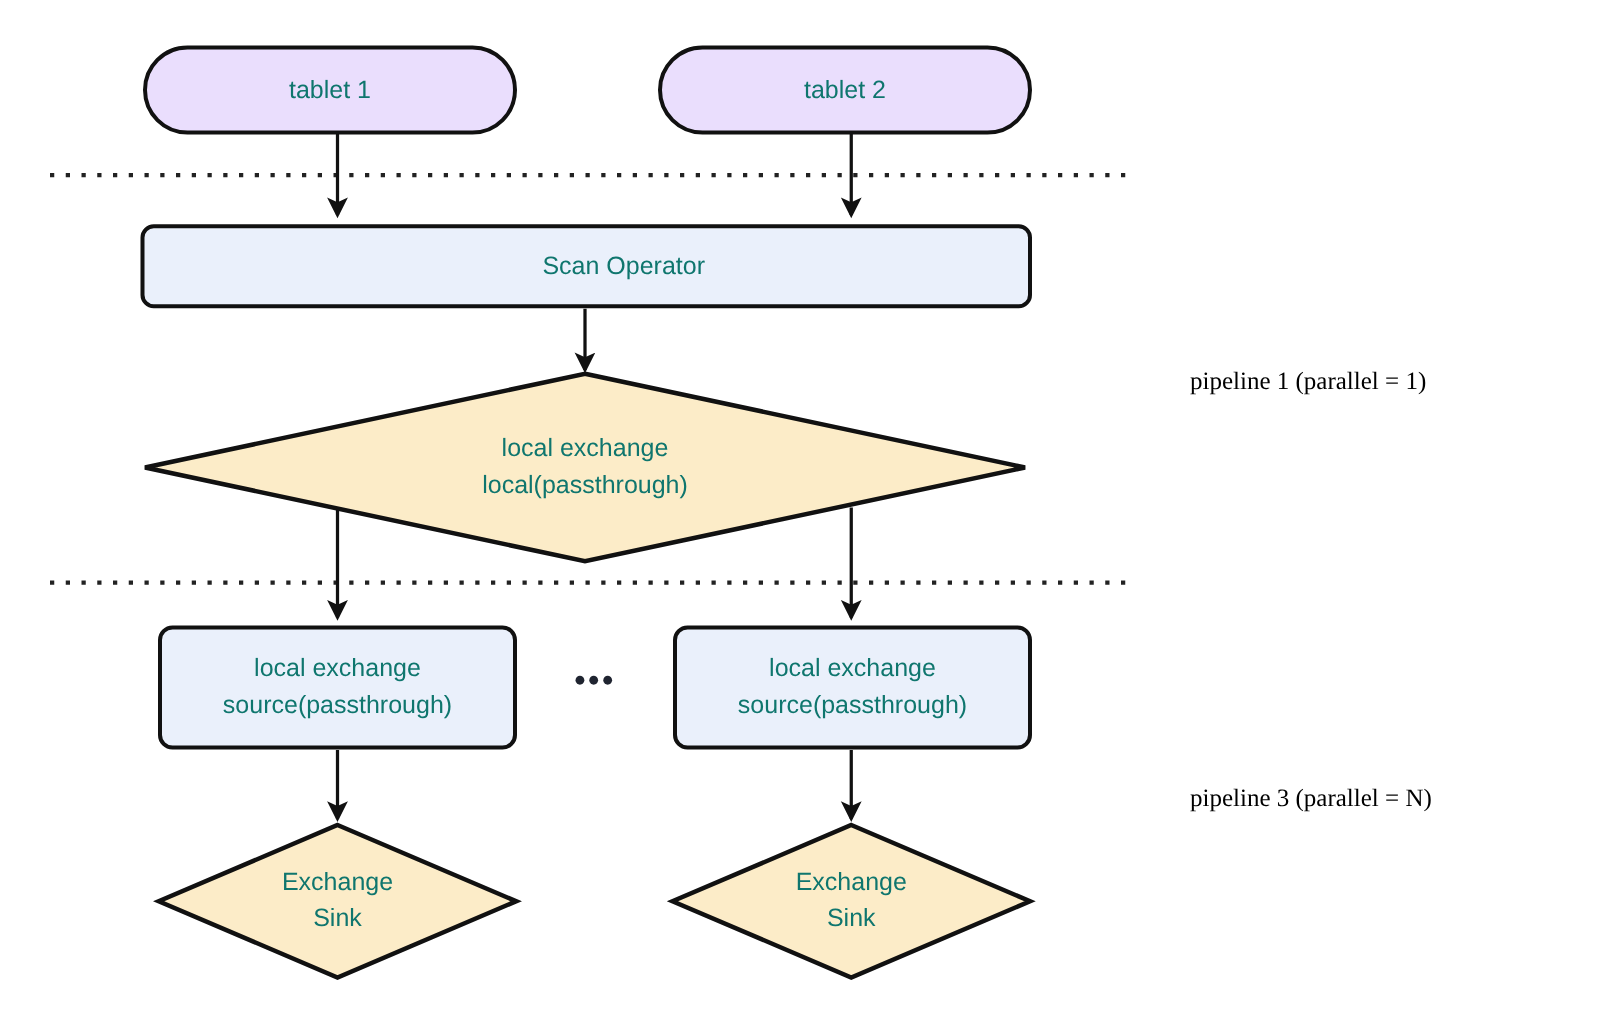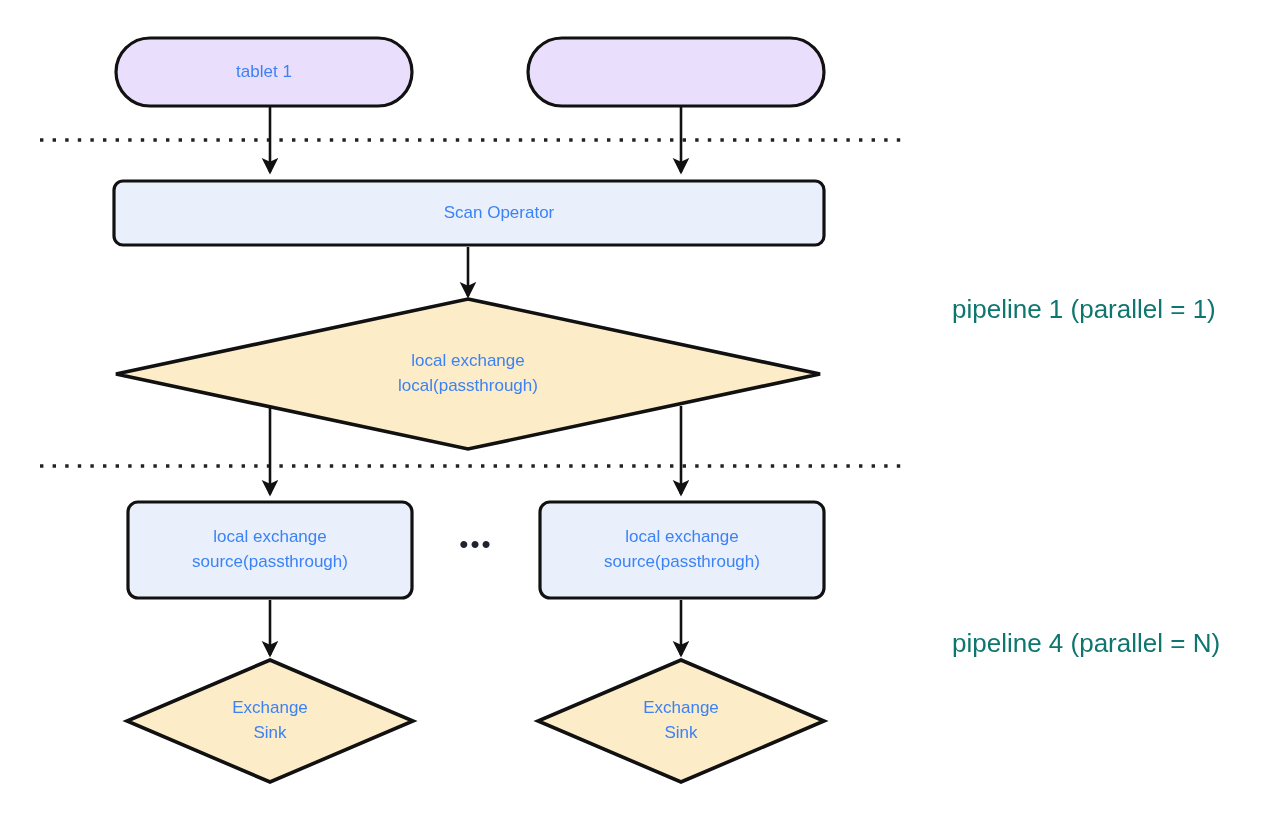--- a/index.html
+++ b/index.html
@@ -27,33 +27,33 @@
     height: 823px;
     display: block;
   }
   .node-label {
     position: absolute;
     display: flex;
     flex-direction: column;
     align-items: center;
     justify-content: center;
     text-align: center;
-    color: #3b82f6;
+    color: #0f766e;
     font-family: "Liberation Sans", sans-serif;
-    font-size: 17px;
+    font-size: 20px;
     line-height: 1.45;
     pointer-events: none;
     white-space: nowrap;
   }
   .node-label span { display: block; }
   .side-label {
     position: absolute;
-    color: #0f766e;
-    font-family: Liberation Sans, sans-serif;
-    font-size: 26px;
+    color: #000000;
+    font-family: Liberation Serif, serif;
+    font-size: 20px;
     white-space: nowrap;
   }
 </style>
 </head>
 <body>
 
 <div id="diagram-root">
 
   <svg class="layer" viewBox="0 0 1280 823">
     <defs>
@@ -92,20 +92,23 @@
     <rect x="540" y="502" width="284" height="96" rx="10" ry="10" fill="#eaf0fb" stroke="#111111" stroke-width="3.2"></rect>
 
     <polygon points="270,660 413,721 270,782 127,721" fill="#fcecc8" stroke="#111111" stroke-width="3.6" stroke-linejoin="miter"></polygon>
     <polygon points="681,660 824,721 681,782 538,721" fill="#fcecc8" stroke="#111111" stroke-width="3.6" stroke-linejoin="miter"></polygon>
   </svg>
 
   <div class="node-label" style="left:116px; top:38px; width:296px; height:68px;">
     <span>tablet 1</span>
   </div>
 
+  <div class="node-label" style="left:528px; top:38px; width:296px; height:68px;">
+    <span>tablet 2</span>
+  </div>
 
   <div class="node-label" style="left:114px; top:181px; width:770px; height:64px;">
     <span>Scan Operator</span>
   </div>
 
   <div class="node-label" style="left:288px; top:340px; width:360px; height:68px;">
     <span>local exchange</span>
     <span>local(passthrough)</span>
   </div>
 
@@ -128,15 +131,15 @@
     <span>Exchange</span>
     <span>Sink</span>
   </div>
 
   <div class="node-label" style="left:418px; top:520px; width:116px; height:50px; font-size:26px; letter-spacing:2px; color:#1f2430;">
     <span>•••</span>
   </div>
 
   <div class="side-label" style="left:952px; top:294px;">pipeline 1 (parallel = 1)</div>
 
-  <div class="side-label" style="left:952px; top:628px;">pipeline 4 (parallel = N)</div>
+  <div class="side-label" style="left:952px; top:628px;">pipeline 3 (parallel = N)</div>
 
 </div>
 
 </body></html>

